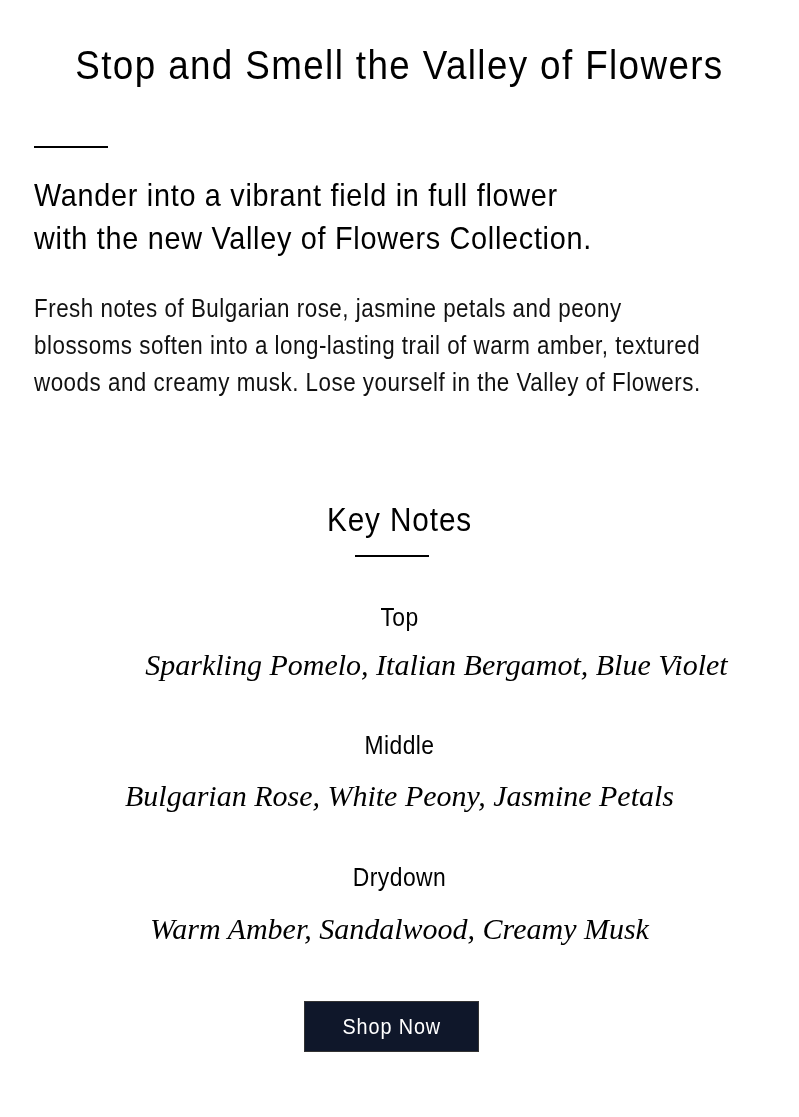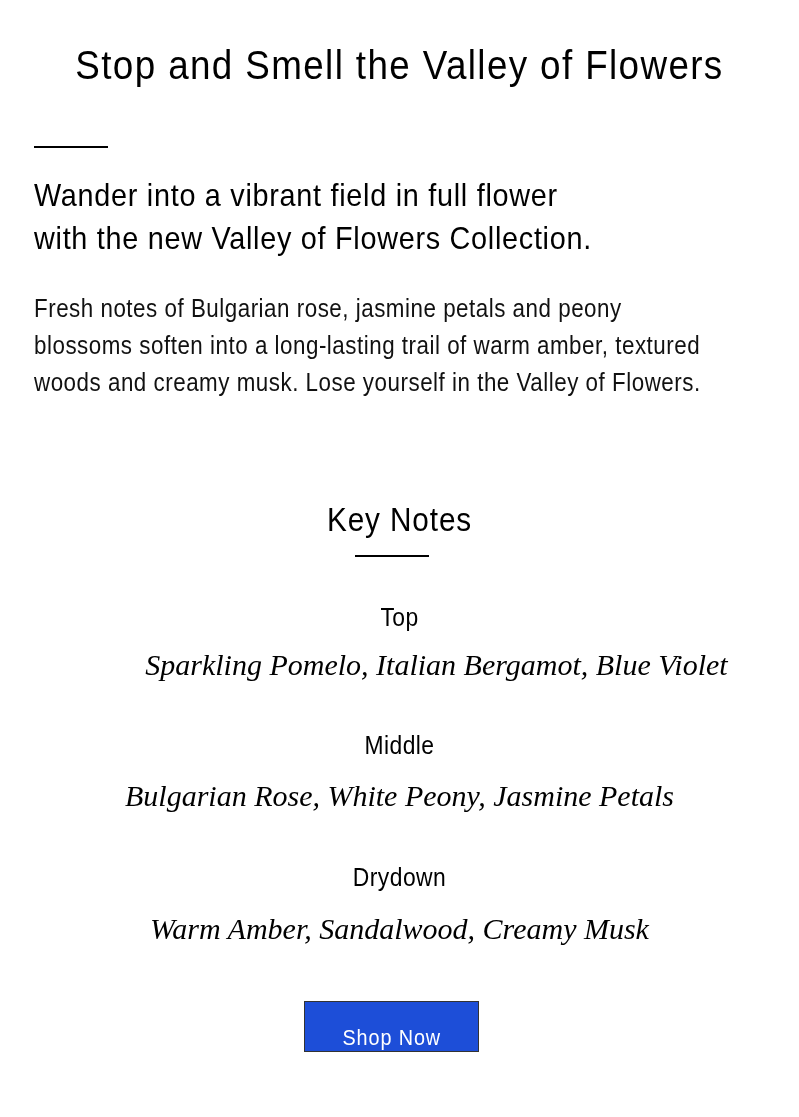--- a/index.html
+++ b/index.html
@@ -37,22 +37,22 @@
       position: absolute; left: 0; width: 799px; text-align: center;
       font-size: 26px; line-height: 34px; letter-spacing: 0.5px;
       transform: scaleX(0.88); transform-origin: center;
     }
     .note-values {
       position: absolute; left: 0; width: 799px; text-align: center;
       font-size: 30px; line-height: 40px; font-style: italic;
     }
     .shop-btn {
       position: absolute; left: 304px; top: 1001px; width: 175px; height: 51px;
-      background: #1d4ed8; color: #fff; border: 1px solid #333; box-sizing: border-box;
-      display: flex; align-items: flex-end; justify-content: center;
+      background: #0f172a; color: #fff; border: 1px solid #333; box-sizing: border-box;
+      display: flex; align-items: center; justify-content: center;
       font-size: 22px; letter-spacing: 1px; cursor: pointer;
     }
     .shop-btn span { display: inline-block; transform: scaleX(0.9); }
   </style>
 </head>
 <body>
 
 <h1 class="title sans" style="margin:0;">Stop and Smell the Valley of Flowers</h1>
 
 <div class="rule-left"></div>

